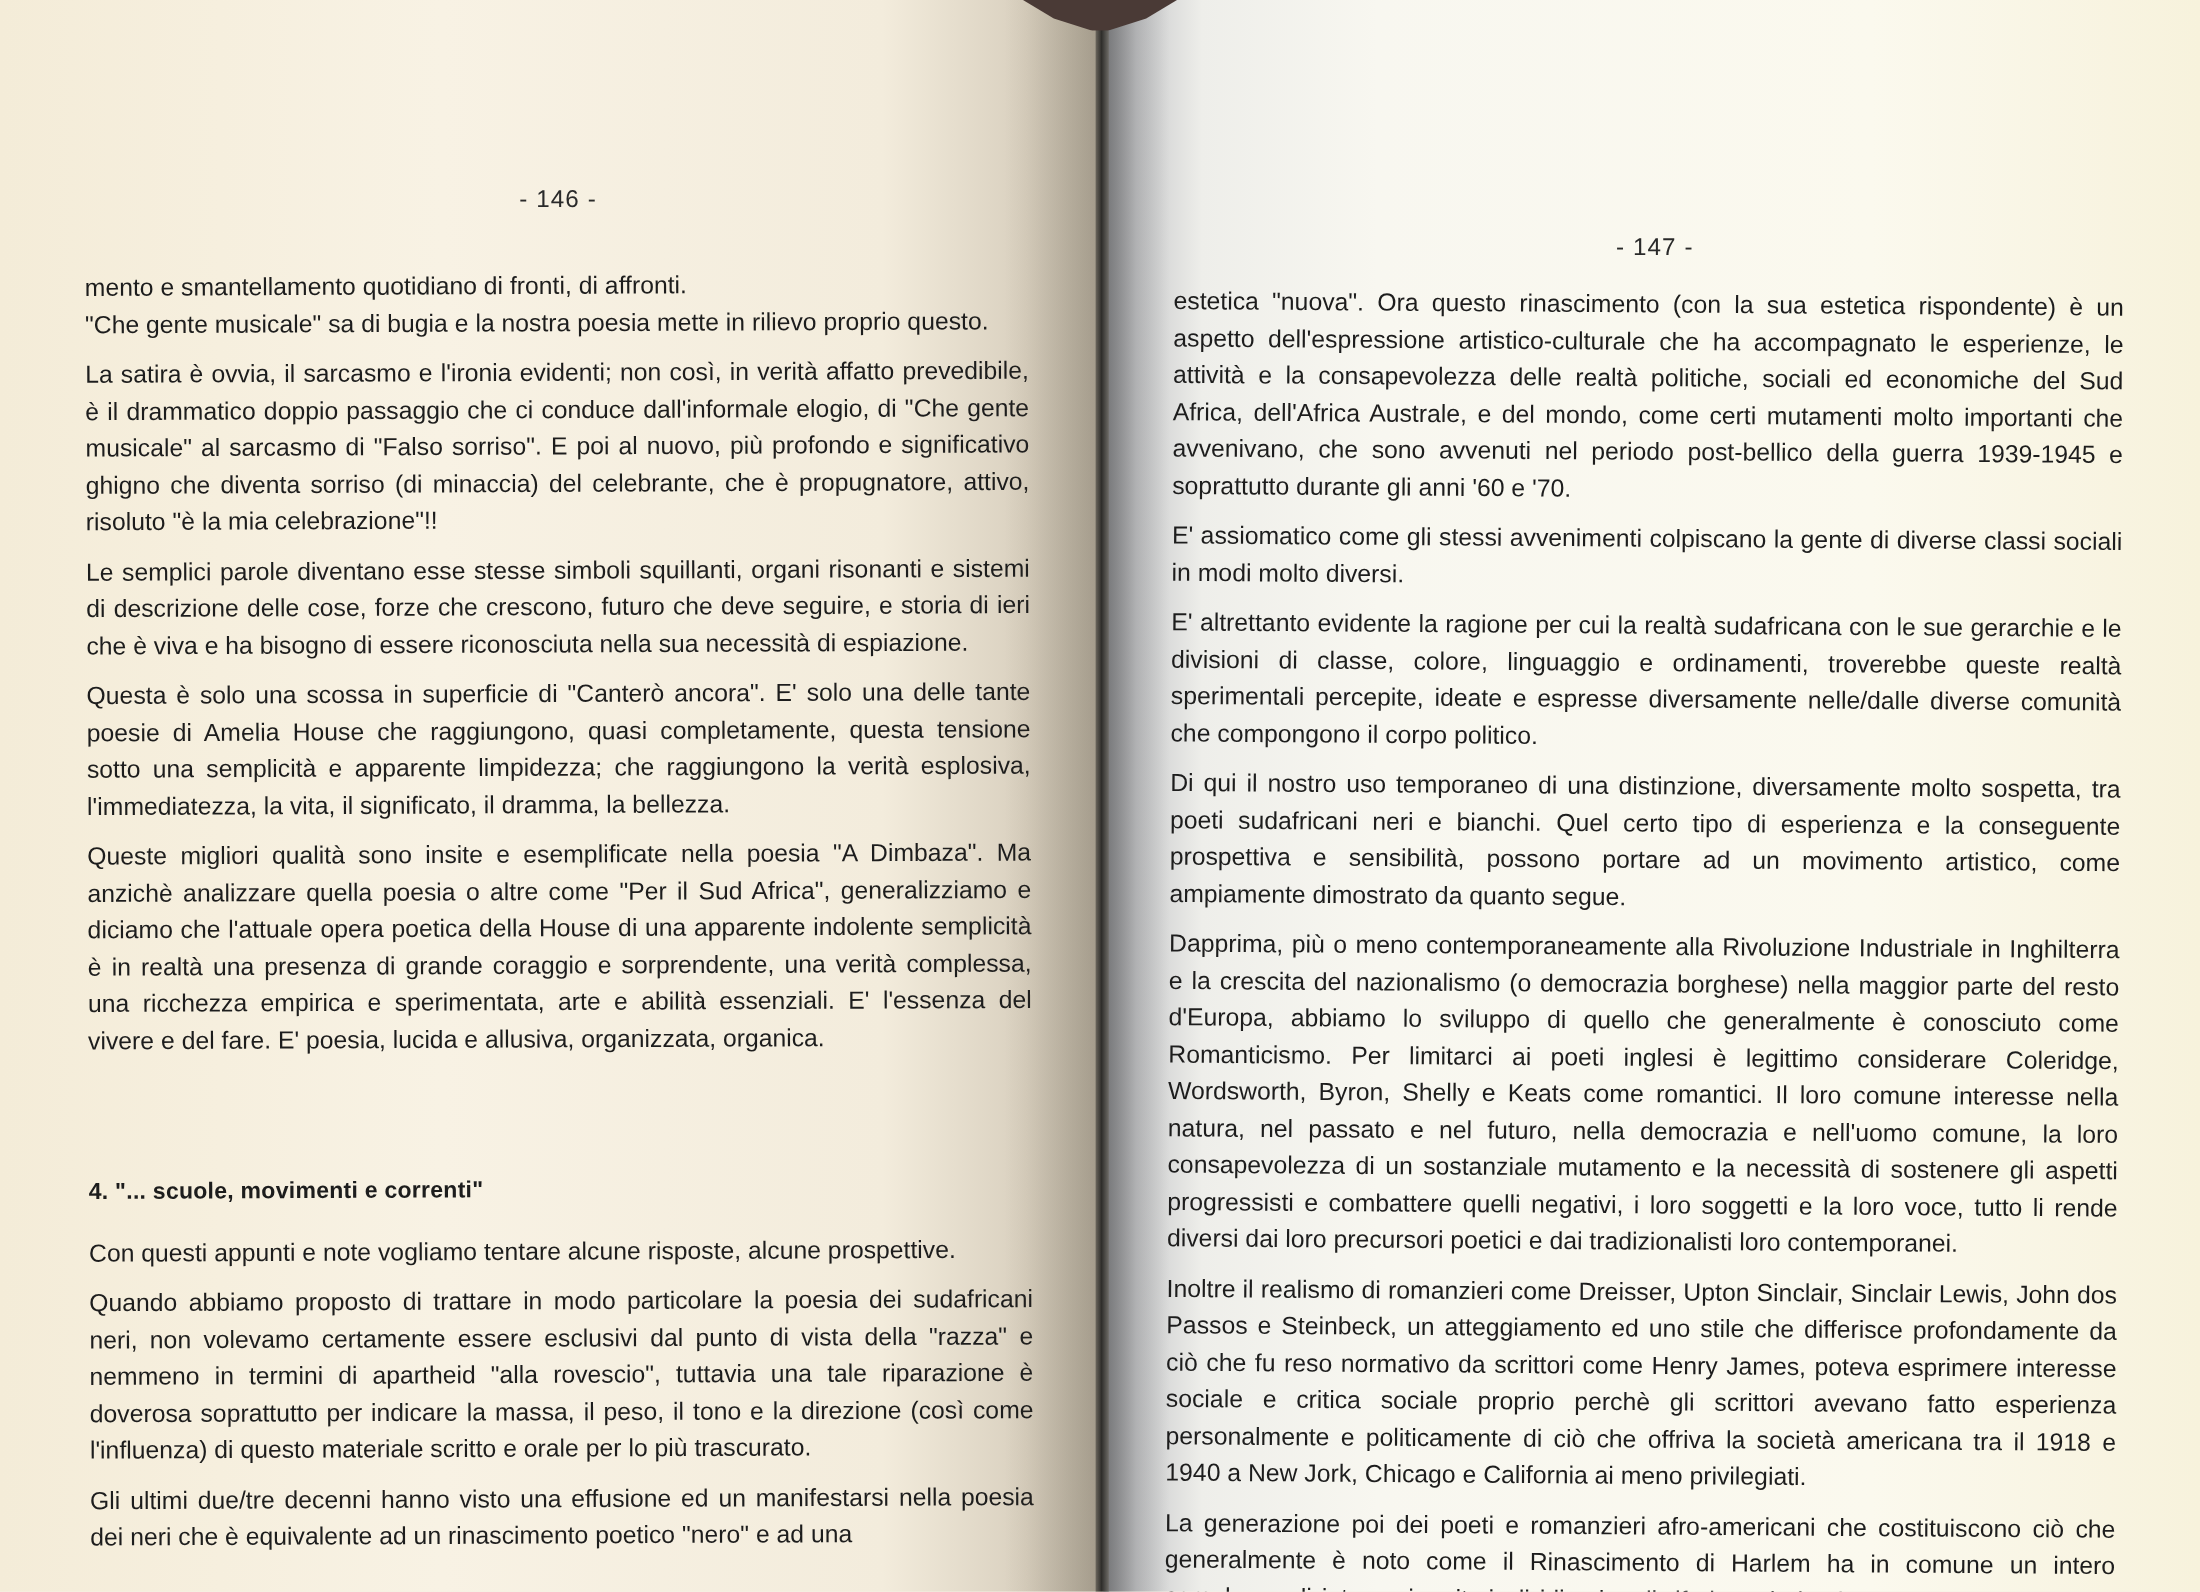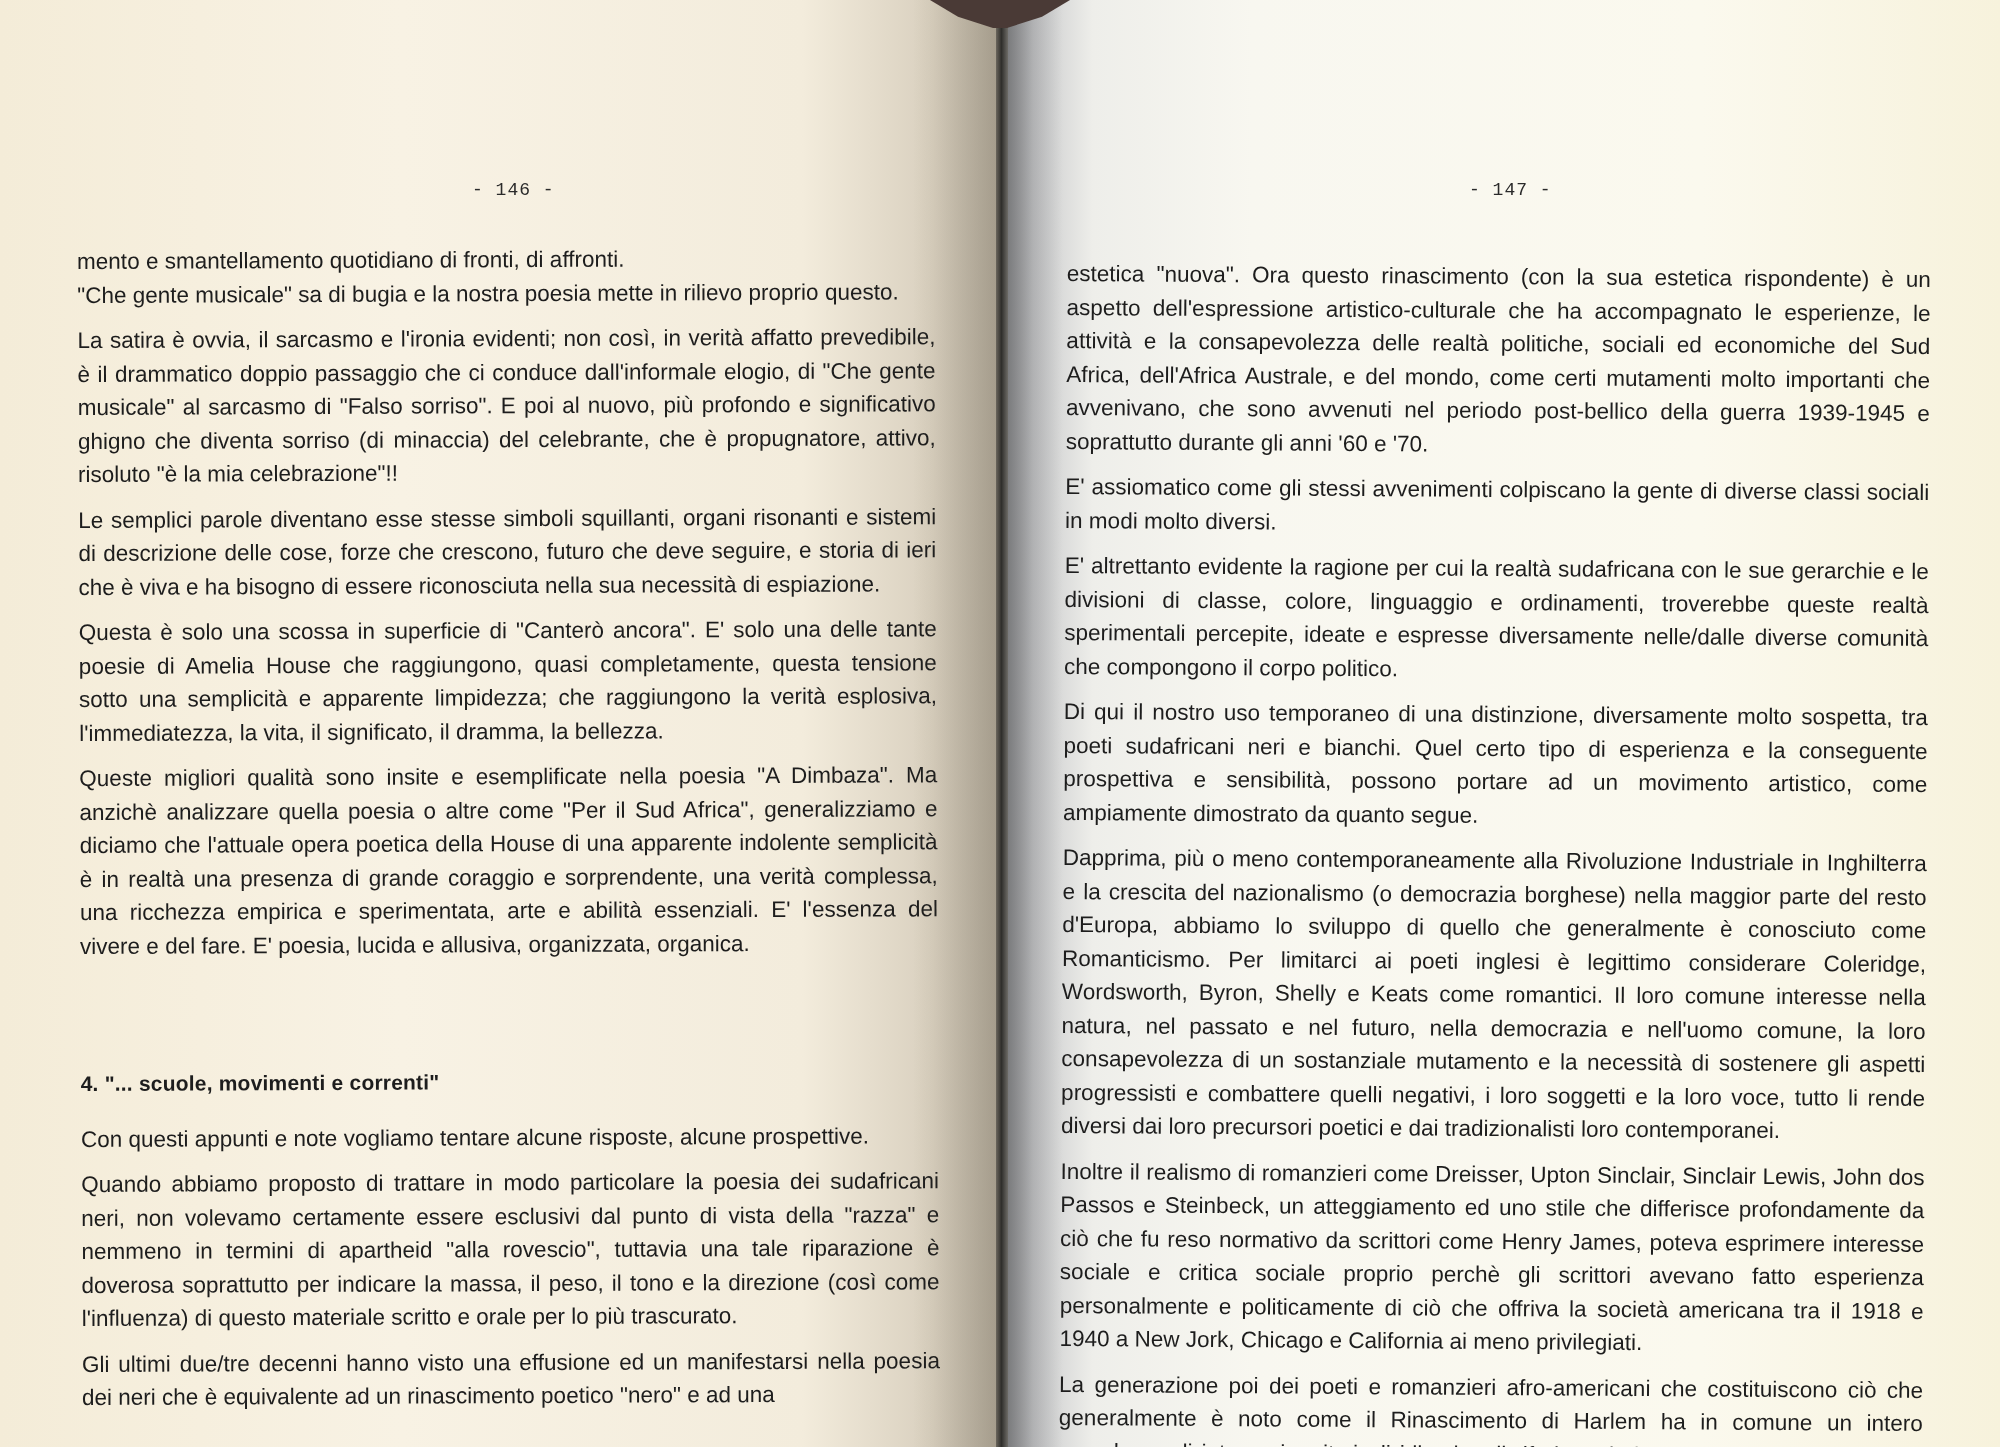--- a/index.html
+++ b/index.html
@@ -24,24 +24,24 @@
   .spine {
     position:absolute; left:996px; width:12px; top:0; bottom:0;
     background: linear-gradient(90deg, #6b665d, #2f2e2b 45%, #6d6b66);
   }
   .top-edge {
     position:absolute; left:930px; width:140px; top:0; height:28px;
     background:#4a3a36;
     clip-path: polygon(0 0, 100% 0, 80% 60%, 55% 100%, 45% 100%, 20% 60%);
   }
   .page-number {
-    position:absolute; top:180px; font-size:18px; letter-spacing:1px; color:#2a2a2a;font-family:Liberation Mono, monospace;
+    position:absolute; top:168px; font-size:22px; letter-spacing:1px; color:#2a2a2a;
   }
   .page-left .page-number { left:472px; }
-  .page-right .page-number { left:466px; }
+  .page-right .page-number { left:466px;margin-top:44px; }
   .text-block {
     position:absolute; font-size:22.5px; line-height:33.5px;
     text-align:justify; color:#1d1d1d;
   }
   .page-left .text-block { left:77px; width:858px; top:245px; transform:rotate(-0.25deg); transform-origin:left top; }
   .page-right .text-block { left:64px; width:864px; top:257px; transform:rotate(0.4deg); transform-origin:left top; }
   .para { margin:0 0 12px 0; }
   .para.tight { margin-bottom:0; }
   .heading {
     font-size:21px; font-weight:bold; margin:104px 0 22px 0; letter-spacing:0.2px;

